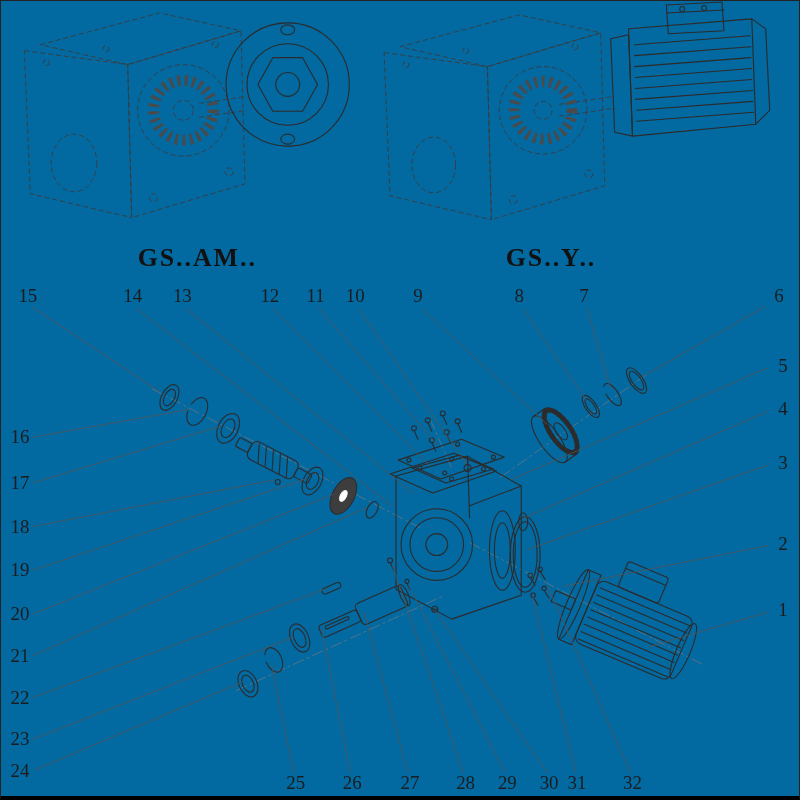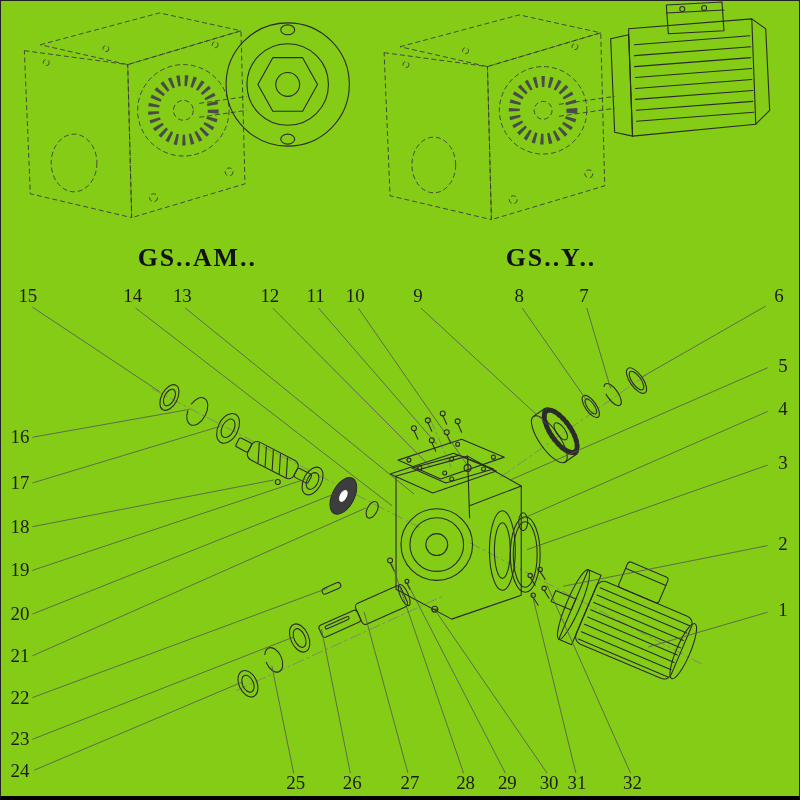--- a/index.html
+++ b/index.html
@@ -1,17 +1,17 @@
 <!DOCTYPE html>
 <html><head>
 <meta charset="utf-8">
 <style>
   html,body{margin:0;padding:0;background:#fff;}
   .page{position:relative;width:800px;height:800px;box-sizing:border-box;
-        border:1px solid #222;border-bottom:4px solid #000;background:#84cc16;overflow:hidden;}
+        border:1px solid #222;border-bottom:4px solid #000;background:#0369a1;overflow:hidden;}
   .page svg{display:block;width:100%;height:100%;}
   .solid{fill:none;stroke:#2b2b2b;stroke-width:1.1;stroke-linejoin:round;stroke-linecap:round;}
   .dashed{fill:none;stroke:#3a3a3a;stroke-width:0.9;stroke-dasharray:5 3;stroke-linejoin:round;}
   .axis{fill:none;stroke:#777;stroke-width:0.7;stroke-dasharray:12 3 3 3;}
   .spline{fill:none;stroke:#4a4a4a;stroke-width:11;stroke-dasharray:3 4.5;}
   .snap{stroke-dasharray:34 8;}
   .teeth{fill:none;stroke:#2b2b2b;stroke-width:5;stroke-dasharray:2.6 2.6;}
   .dark{fill:#3d3d3d;stroke:#2b2b2b;}
   .hole{fill:#fff;stroke:#fff;}
   .variant-label{font:bold 26px "Liberation Serif", serif;letter-spacing:2px;fill:#111;}

